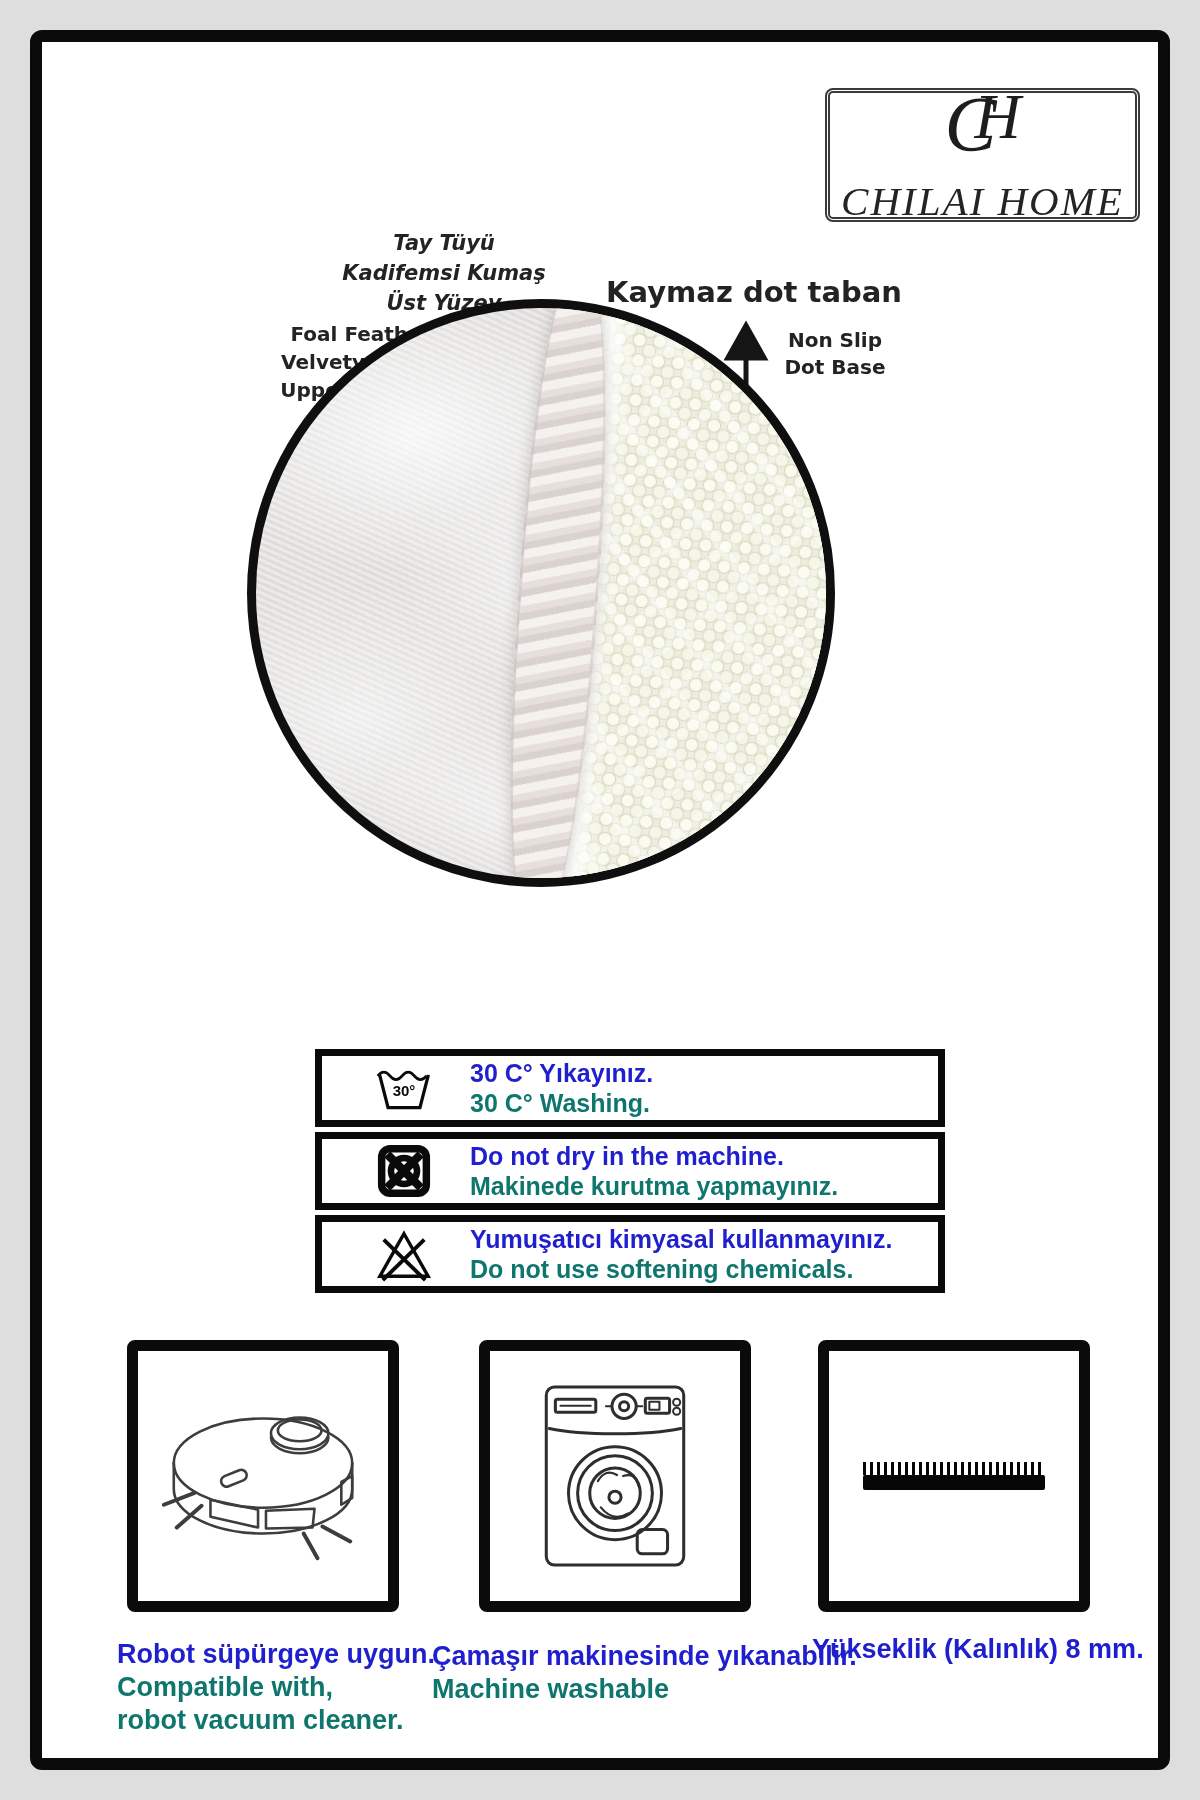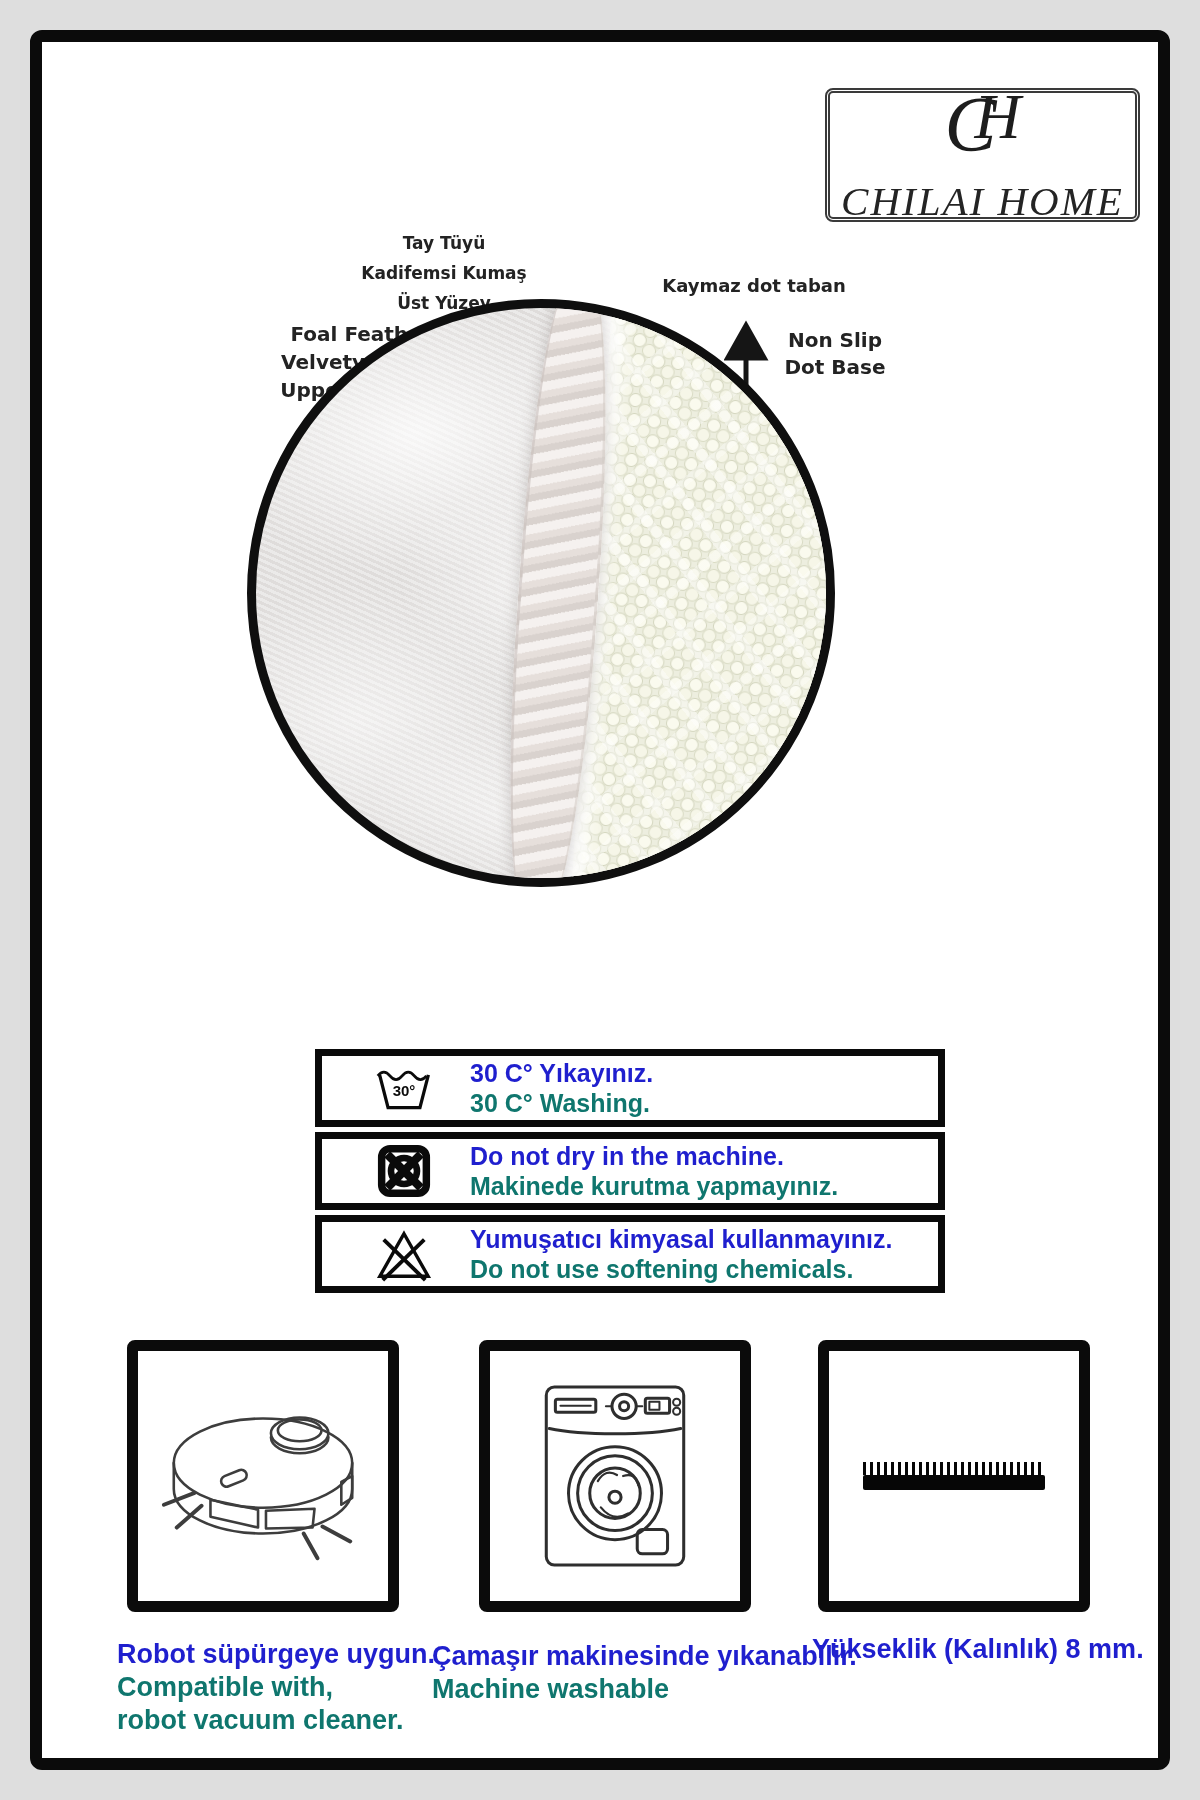--- a/index.html
+++ b/index.html
@@ -12,23 +12,23 @@
   .logo-box{position:absolute;left:783px;top:46px;width:305px;height:124px;
             border:5px double #3a3a3a;border-radius:8px;display:flex;flex-direction:column;
             align-items:center;justify-content:center;background:#fff;font-style:italic;}
   .monogram{font-family:"Liberation Serif",serif;color:#1d1d1d;line-height:64px;}
   .mono-c{font-size:78px;}
   .mono-h{font-size:64px;margin-left:-22px;vertical-align:12px;}
   .logo-name{font-family:"Liberation Serif",serif;font-size:41px;letter-spacing:2px;color:#242424;margin-top:0px;}
 
   
   .note{position:absolute;font-family:"DejaVu Sans",sans-serif;font-weight:700;color:#232323;text-align:center;}
-  .note-top-tr{left:402px;top:186px;transform:translateX(-50%);font-size:17px;line-height:30px;}
+  .note-top-tr{left:402px;top:186px;transform:translateX(-50%);font-size:21px;line-height:30px;font-style:italic;}
   .note-left-en{left:319px;top:278px;transform:translateX(-50%);font-size:20px;line-height:28px;}
-  .note-kaymaz{left:712px;top:233px;transform:translateX(-50%);font-size:18px;}
+  .note-kaymaz{left:712px;top:233px;transform:translateX(-50%);font-size:29px;}
   .note-nonslip{left:793px;top:285px;transform:translateX(-50%);font-size:20px;line-height:27px;}
 
   .arrows-svg{position:absolute;left:0;top:0;width:1140px;height:430px;pointer-events:none;}
 
   
   .photo-circle{position:absolute;left:205px;top:257px;width:570px;height:570px;border-radius:50%;
                 border:9px solid #0f0f0f;box-sizing:content-box;overflow:hidden;
                 background-color:#e6e4e3;
                 background-image:
                   radial-gradient(300px 200px at 28% 22%, rgba(255,255,255,.75), rgba(255,255,255,0) 70%),

